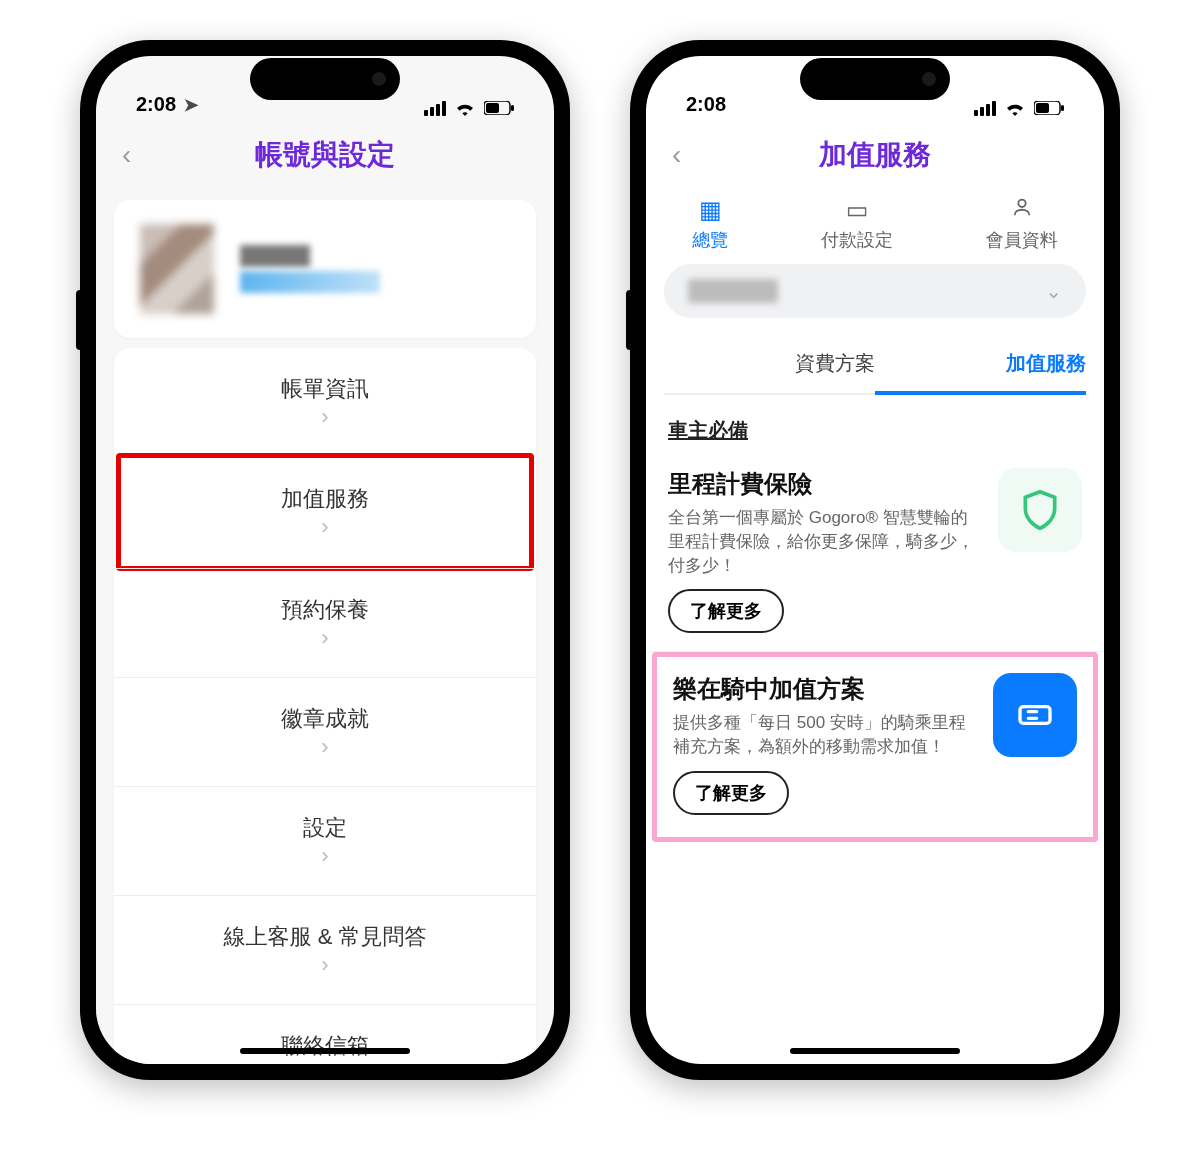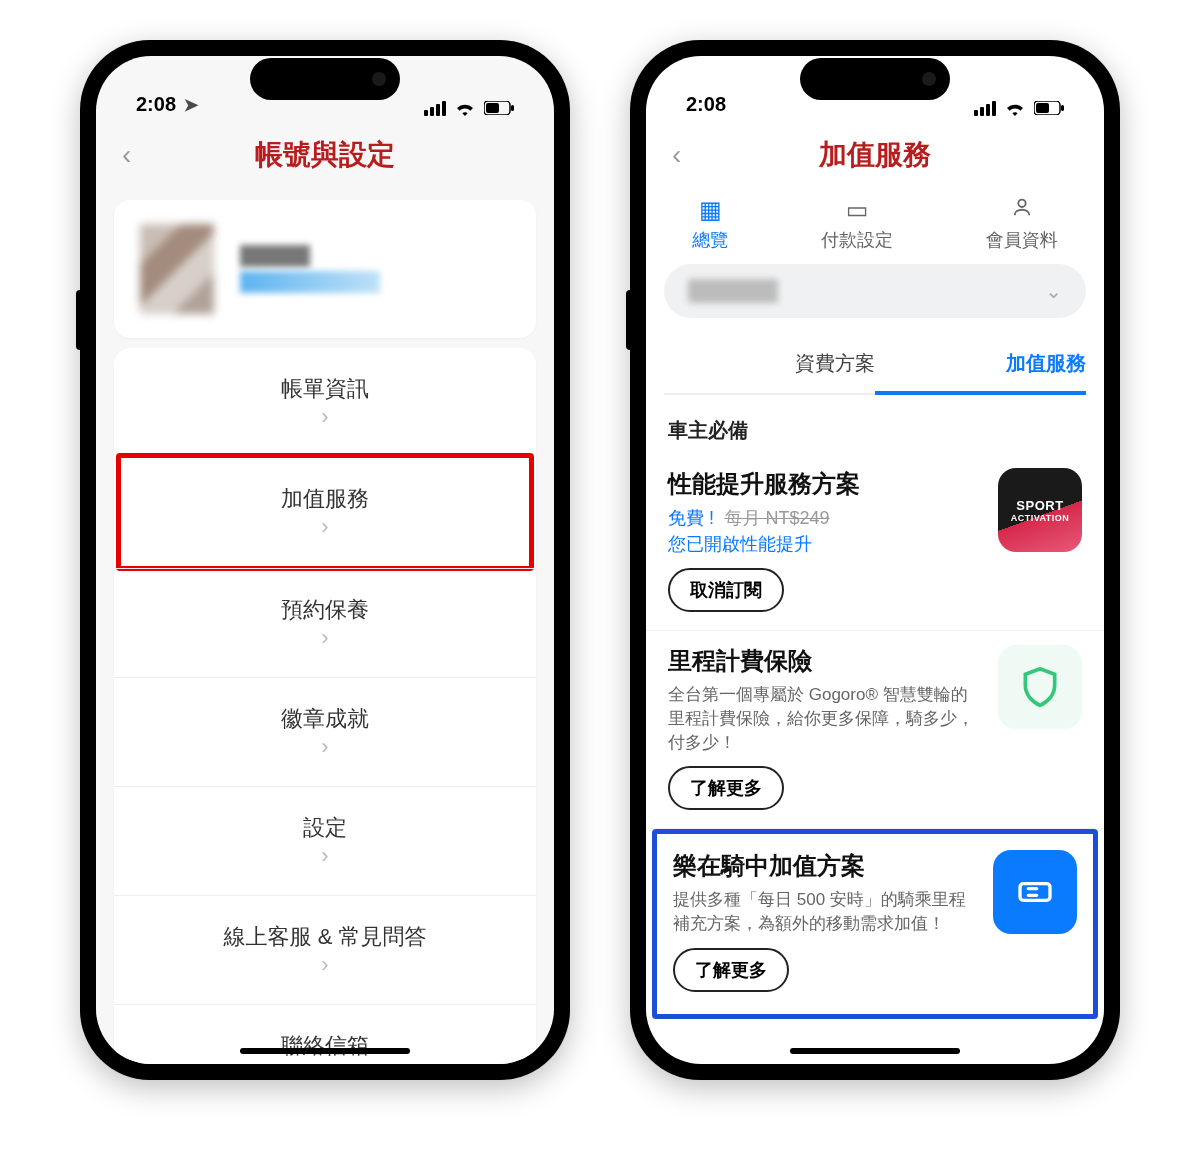--- a/index.html
+++ b/index.html
@@ -76,21 +76,21 @@
     display:flex;
     align-items:center;
     justify-content:center;
     position:relative;
   }
   .nav .back {
     position:absolute; left:26px;
     font-size:28px; color:#999; font-weight:300;
   }
   .nav .title {
-    font-size:28px; font-weight:700; color:#b91c1c;
+    font-size:28px; font-weight:700; color:#6d28d9;
   }
   .card {
     background:#fff;
     margin:10px 18px;
     border-radius:16px;
     box-shadow:0 1px 3px rgba(0,0,0,.04);
   }
   .profile { padding:24px 26px; display:flex; gap:26px; align-items:center;}
   .avatar-blur {
     width:74px; height:90px;
@@ -155,20 +155,21 @@
     border-bottom:2px solid #eee;
   }
   .subtabs .st{
     flex:1; text-align:right; padding:14px 0;
     font-size:20px; color:#444;
   }
   .subtabs .st.active{ color:#0a7aff; border-bottom:4px solid #0a7aff; margin-bottom:-2px; font-weight:600;}
   .section-title{
     font-size:20px; font-weight:700; color:#222;
     margin:22px 22px 10px;
+    text-decoration:underline;
   }
   .svc {
     display:flex; gap:16px;
     padding:14px 22px 18px;
     border-bottom:1px solid #f0f0f0;
     align-items:flex-start;
   }
   .svc .txt{ flex:1;}
   .svc h3{ font-size:24px; font-weight:700; margin-bottom:6px; color:#111;}
   .svc .free{ color:#0a7aff; font-size:18px;}
@@ -190,21 +191,21 @@
     font-size:34px; color:#fff;
   }
   .svc-icon.sport{
     background:linear-gradient(160deg,#1a1a1a 0%,#1a1a1a 55%,#d6294a 55%,#e85a7a 100%);
     flex-direction:column; font-size:13px; font-weight:800; letter-spacing:.5px;
   }
   .svc-icon.shield{ background:#eefaf3;}
   .svc-icon.shield svg{ stroke:#34c77b;}
   .svc-icon.ticket{ background:#0a7aff;}
   .highlight2{
-    border:5px solid #1d4ed8;
+    border:5px solid #f9a8d4;
     border-radius:4px;
     margin:0 6px;
   }
   .highlight2 .svc{ border-bottom:none; padding:16px 16px 22px;}
 </style>
 </head>
 <body>
 
 <div class="phone">
   <div class="island"></div>
@@ -341,35 +342,20 @@
       <span class="dd">⌄</span>
     </div>
 
     <div class="subtabs">
       <div class="st">資費方案</div>
       <div class="st active">加值服務</div>
     </div>
 
     <div class="section-title">車主必備</div>
 
-    <div class="svc">
-      <div class="txt">
-        <h3>性能提升服務方案</h3>
-        <div>
-          <span class="free">免費 !</span>
-          <span class="strike">每月 NT$249</span>
-        </div>
-        <div class="status">您已開啟性能提升</div>
-        <div class="pill-btn">取消訂閱</div>
-      </div>
-      <div class="svc-icon sport">
-        <span>SPORT</span>
-        <span style="font-size:9px">ACTIVATION</span>
-      </div>
-    </div>
 
     <div class="svc">
       <div class="txt">
         <h3>里程計費保險</h3>
         <div class="desc">全台第一個專屬於 Gogoro® 智慧雙輪的里程計費保險，給你更多保障，騎多少，付多少！</div>
         <div class="pill-btn">了解更多</div>
       </div>
       <div class="svc-icon shield">
         <svg width="44" height="44" viewBox="0 0 24 24" fill="none" stroke-width="2">
             <path d="M12 2l8 3v6c0 5-3.5 9-8 11-4.5-2-8-6-8-11V5l8-3z"></path>

